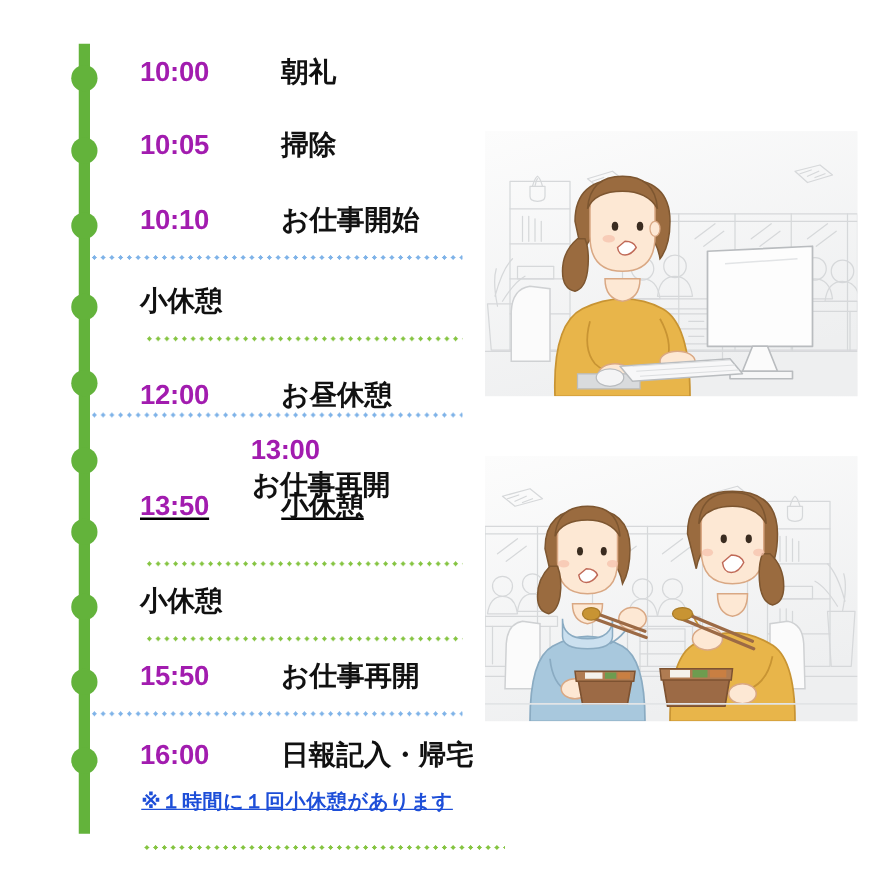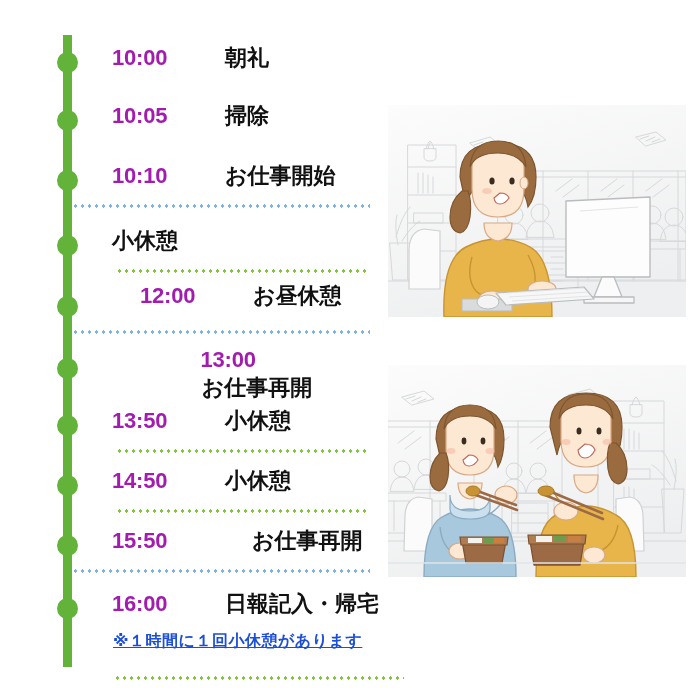--- a/index.html
+++ b/index.html
@@ -148,37 +148,36 @@
       <span class="row-time">10:05</span>
       <span class="row-label">掃除</span>
     </div>
     <div class="schedule-row" style="top: 159px;">
       <span class="row-time">10:10</span>
       <span class="row-label">お仕事開始</span>
     </div>
     <div class="schedule-row" style="top: 224px;">
       <span class="row-label">小休憩</span>
     </div>
-    <div class="schedule-row" style="top: 279px; margin-left: 28px;">
+    <div class="schedule-row" style="top: 299px;">
       <span class="row-time">12:00</span>
       <span class="row-label">お昼休憩</span>
     </div>
     <div class="schedule-row" style="top: 347px; flex-direction: column;">
       <span class="row-time">13:00</span>
       <span class="row-label">お仕事再開</span>
     </div>
-    <div class="schedule-row" style="top: 404px;">
+    <div class="schedule-row" style="top: 388px; text-decoration: underline;">
       <span class="row-time">13:50</span>
       <span class="row-label">小休憩</span>
     </div>
     <div class="schedule-row" style="top: 464px;">
-      <span class="row-time">14:50</span>
       <span class="row-label">小休憩</span>
     </div>
-    <div class="schedule-row" style="top: 524px; gap: 27px;">
+    <div class="schedule-row" style="top: 524px;">
       <span class="row-time">15:50</span>
       <span class="row-label">お仕事再開</span>
     </div>
     <div class="schedule-row" style="top: 587px;">
       <span class="row-time">16:00</span>
       <span class="row-label">日報記入・帰宅</span>
     </div>
   </div>
 
 <div id="footnote">※１時間に１回小休憩があります</div>

